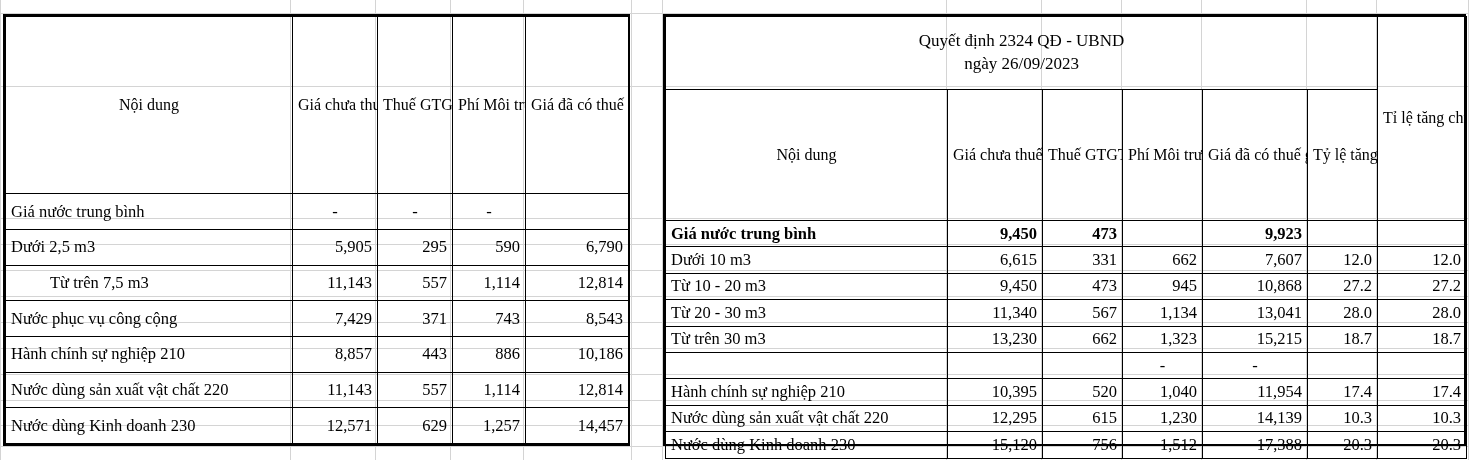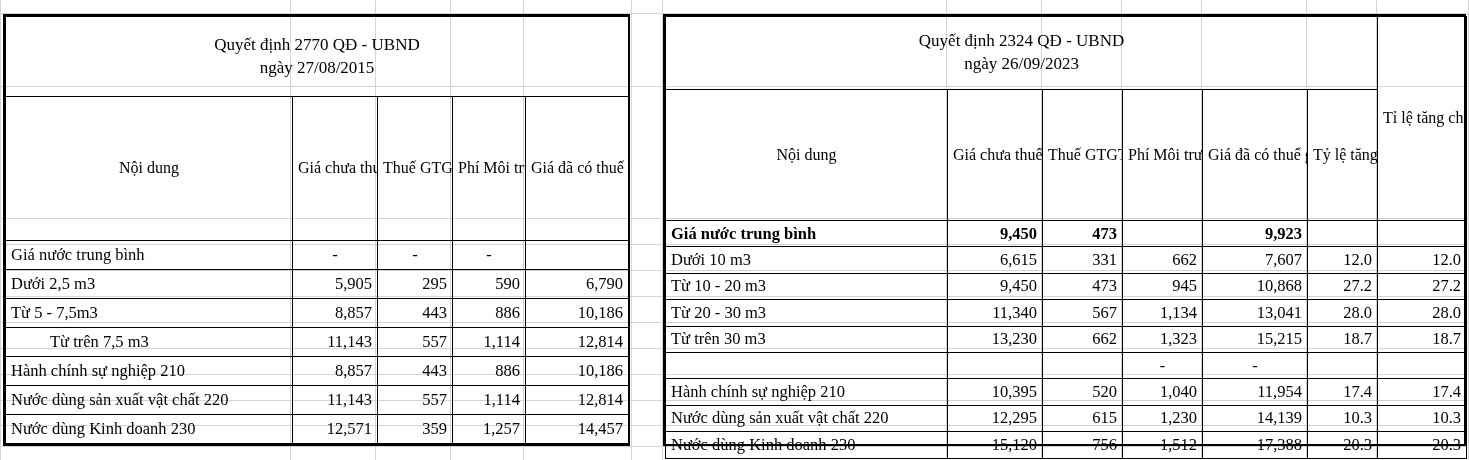--- a/index.html
+++ b/index.html
@@ -146,23 +146,20 @@
     <table class="xl">
       <colgroup>
         <col style="width:287px">
           <col style="width:85px">
           <col style="width:75px">
           <col style="width:73px">
           <col style="width:103px">
       </colgroup>
       <tbody>
           <tr>
-            <td class="title-cell" colspan="5" style="height: 72px;"><span>Quyết định 2770 QĐ - UBND</span><span class="l2">ngày 27/08/2015</span></td>
-          </tr>
-          <tr>
             <td class="hdr" style="height: 130px;">Nội dung</td>
             <td class="hdr" style="height: 130px;">Giá chưa thuế</td>
             <td class="hdr" style="height: 130px;">Thuế GTGT 5%</td>
             <td class="hdr" style="height: 130px;">Phí Môi trường 10%</td>
             <td class="hdr" style="height: 130px;">Giá đã có thuế giá trị gia tăng và phí BVMT</td>
           </tr>
           <tr class="first-data">
             <td class="r-label" style="height: 25.4px;">Giá nước trung bình</td>
             <td class="r-dash" style="height: 25.4px;">-</td>
             <td class="r-dash" style="height: 25.4px;">-</td>
@@ -170,51 +167,51 @@
             <td class="r-num" style="height: 25.4px;"></td>
           </tr>
           <tr>
             <td class="r-label" style="height: 25.4px;">Dưới 2,5 m3</td>
             <td class="r-num" style="height: 25.4px;">5,905</td>
             <td class="r-num" style="height: 25.4px;">295</td>
             <td class="r-num" style="height: 25.4px;">590</td>
             <td class="r-num" style="height: 25.4px;">6,790</td>
           </tr>
           <tr>
-            <td class="r-label" style="height: 25.4px;">Từ 5  - 7,5m3</td>
-            <td class="r-num" style="height: 25.4px;">8,857</td>
-            <td class="r-num" style="height: 25.4px;">443</td>
-            <td class="r-num" style="height: 25.4px;">886</td>
-            <td class="r-num" style="height: 25.4px;">10,186</td>
-          </tr>
-          <tr>
             <td class="r-label" style="height: 25.4px; padding-left: 44px;">Từ trên 7,5 m3</td>
             <td class="r-num" style="height: 25.4px;">11,143</td>
             <td class="r-num" style="height: 25.4px;">557</td>
             <td class="r-num" style="height: 25.4px;">1,114</td>
             <td class="r-num" style="height: 25.4px;">12,814</td>
           </tr>
           <tr>
+            <td class="r-label" style="height: 25.4px;">Nước phục vụ công cộng</td>
+            <td class="r-num" style="height: 25.4px;">7,429</td>
+            <td class="r-num" style="height: 25.4px;">371</td>
+            <td class="r-num" style="height: 25.4px;">743</td>
+            <td class="r-num" style="height: 25.4px;">8,543</td>
+          </tr>
+          <tr>
             <td class="r-label" style="height: 25.4px;">Hành chính  sự nghiệp  210</td>
             <td class="r-num" style="height: 25.4px;">8,857</td>
             <td class="r-num" style="height: 25.4px;">443</td>
             <td class="r-num" style="height: 25.4px;">886</td>
             <td class="r-num" style="height: 25.4px;">10,186</td>
           </tr>
           <tr>
             <td class="r-label" style="height: 25.4px;">Nước dùng  sản xuất vật chất 220</td>
             <td class="r-num" style="height: 25.4px;">11,143</td>
             <td class="r-num" style="height: 25.4px;">557</td>
             <td class="r-num" style="height: 25.4px;">1,114</td>
             <td class="r-num" style="height: 25.4px;">12,814</td>
           </tr>
           <tr class="last-data">
             <td class="r-label" style="height: 25.4px;">Nước dùng Kinh doanh 230</td>
             <td class="r-num" style="height: 25.4px;">12,571</td>
-            <td class="r-num" style="height: 25.4px;">359</td>
+            <td class="r-num" style="height: 25.4px;">629</td>
             <td class="r-num" style="height: 25.4px;">1,257</td>
             <td class="r-num" style="height: 25.4px;">14,457</td>
           </tr>
         </tbody>
     </table>
   </div>
 
   <div class="table-block" id="table-right">
     <table class="xl">
       <colgroup>

